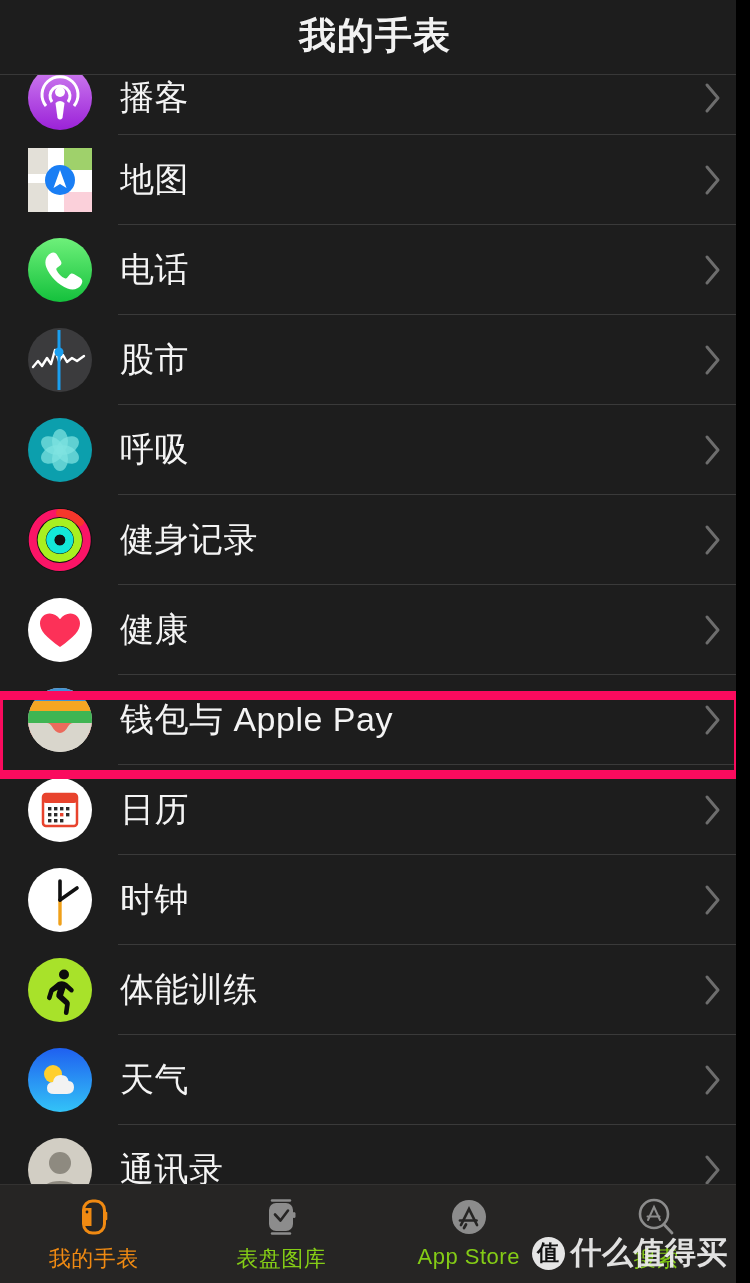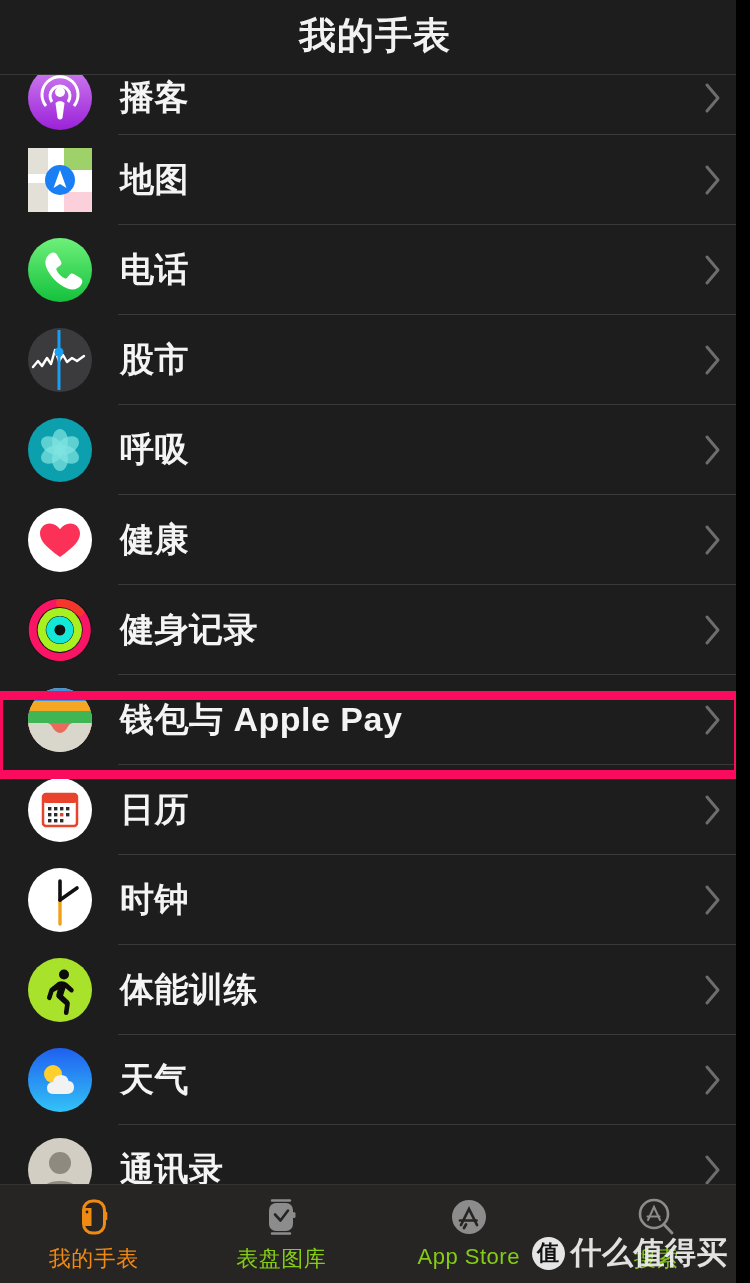--- a/index.html
+++ b/index.html
@@ -72,21 +72,21 @@
     width: 64px;
     height: 64px;
     margin-left: 28px;
     flex: 0 0 auto;
     position: relative;
   }
   .row-label {
     margin-left: 28px;
     color: #f4f4f4;
     font-size: 34px;
-    font-weight: 700;
+    font-weight: 400;
     letter-spacing: 0.5px;
     white-space: nowrap;
   }
   .row-chevron {
     position: absolute;
     right: 28px;
     top: 50%;
     transform: translateY(-50%);
     width: 18px;
     height: 32px;
@@ -284,46 +284,46 @@
         <div class="row-label">呼吸</div>
         <div class="row-chevron">
           <svg viewBox="0 0 18 32" width="18" height="32">
       <path d="M3 3 L14 16 L3 29" fill="none" stroke="#6d6d6d" stroke-width="3" stroke-linecap="round" stroke-linejoin="round"></path>
     </svg>
         </div>
         <div class="row-divider"></div>
       </div>
       <div class="row">
         <div class="row-icon"><svg viewBox="0 0 64 64" width="64" height="64">
-      <circle cx="32" cy="32" r="32" fill="#ffffff"></circle>
-      <path d="M32 49 C18 39 12 32.5 12 25.5 C12 19.5 16.5 15.5 21.8 15.5 C25.6 15.5 29.3 17.6 32 21.2 C34.7 17.6 38.4 15.5 42.2 15.5 C47.5 15.5 52 19.5 52 25.5 C52 32.5 46 39 32 49 Z" fill="#fc3158"></path>
-    </svg></div>
-        <div class="row-label">健康</div>
-        <div class="row-chevron">
-          <svg viewBox="0 0 18 32" width="18" height="32">
-      <path d="M3 3 L14 16 L3 29" fill="none" stroke="#6d6d6d" stroke-width="3" stroke-linecap="round" stroke-linejoin="round"></path>
-    </svg>
-        </div>
-        <div class="row-divider"></div>
-      </div>
-      <div class="row">
-        <div class="row-icon"><svg viewBox="0 0 64 64" width="64" height="64">
       <circle cx="32" cy="32" r="32" fill="#121212"></circle>
       <g fill="none" stroke-linecap="round">
         <circle cx="32" cy="32" r="27" stroke="#3a1020" stroke-width="8"></circle>
         <path d="M32 5 A27 27 0 1 1 31.4 5" stroke="#fa1466" stroke-width="8"></path>
         <path d="M32 5 A27 27 0 0 1 52 14" stroke="#f5372b" stroke-width="8"></path>
         <circle cx="32" cy="32" r="18" stroke="#16300a" stroke-width="8"></circle>
         <path d="M32 14 A18 18 0 1 1 31.6 14" stroke="#a8f020" stroke-width="8"></path>
         <circle cx="32" cy="32" r="9.5" stroke="#07302f" stroke-width="8"></circle>
         <path d="M32 22.5 A9.5 9.5 0 1 1 31.7 22.5" stroke="#13e8d8" stroke-width="8"></path>
       </g>
       <circle cx="32" cy="32" r="5" fill="#121212"></circle>
     </svg></div>
         <div class="row-label">健身记录</div>
+        <div class="row-chevron">
+          <svg viewBox="0 0 18 32" width="18" height="32">
+      <path d="M3 3 L14 16 L3 29" fill="none" stroke="#6d6d6d" stroke-width="3" stroke-linecap="round" stroke-linejoin="round"></path>
+    </svg>
+        </div>
+        <div class="row-divider"></div>
+      </div>
+      <div class="row">
+        <div class="row-icon"><svg viewBox="0 0 64 64" width="64" height="64">
+      <circle cx="32" cy="32" r="32" fill="#ffffff"></circle>
+      <path d="M32 49 C18 39 12 32.5 12 25.5 C12 19.5 16.5 15.5 21.8 15.5 C25.6 15.5 29.3 17.6 32 21.2 C34.7 17.6 38.4 15.5 42.2 15.5 C47.5 15.5 52 19.5 52 25.5 C52 32.5 46 39 32 49 Z" fill="#fc3158"></path>
+    </svg></div>
+        <div class="row-label">健康</div>
         <div class="row-chevron">
           <svg viewBox="0 0 18 32" width="18" height="32">
       <path d="M3 3 L14 16 L3 29" fill="none" stroke="#6d6d6d" stroke-width="3" stroke-linecap="round" stroke-linejoin="round"></path>
     </svg>
         </div>
         <div class="row-divider"></div>
       </div>
       <div class="row">
         <div class="row-icon"><svg viewBox="0 0 64 64" width="64" height="64">
       <defs>

